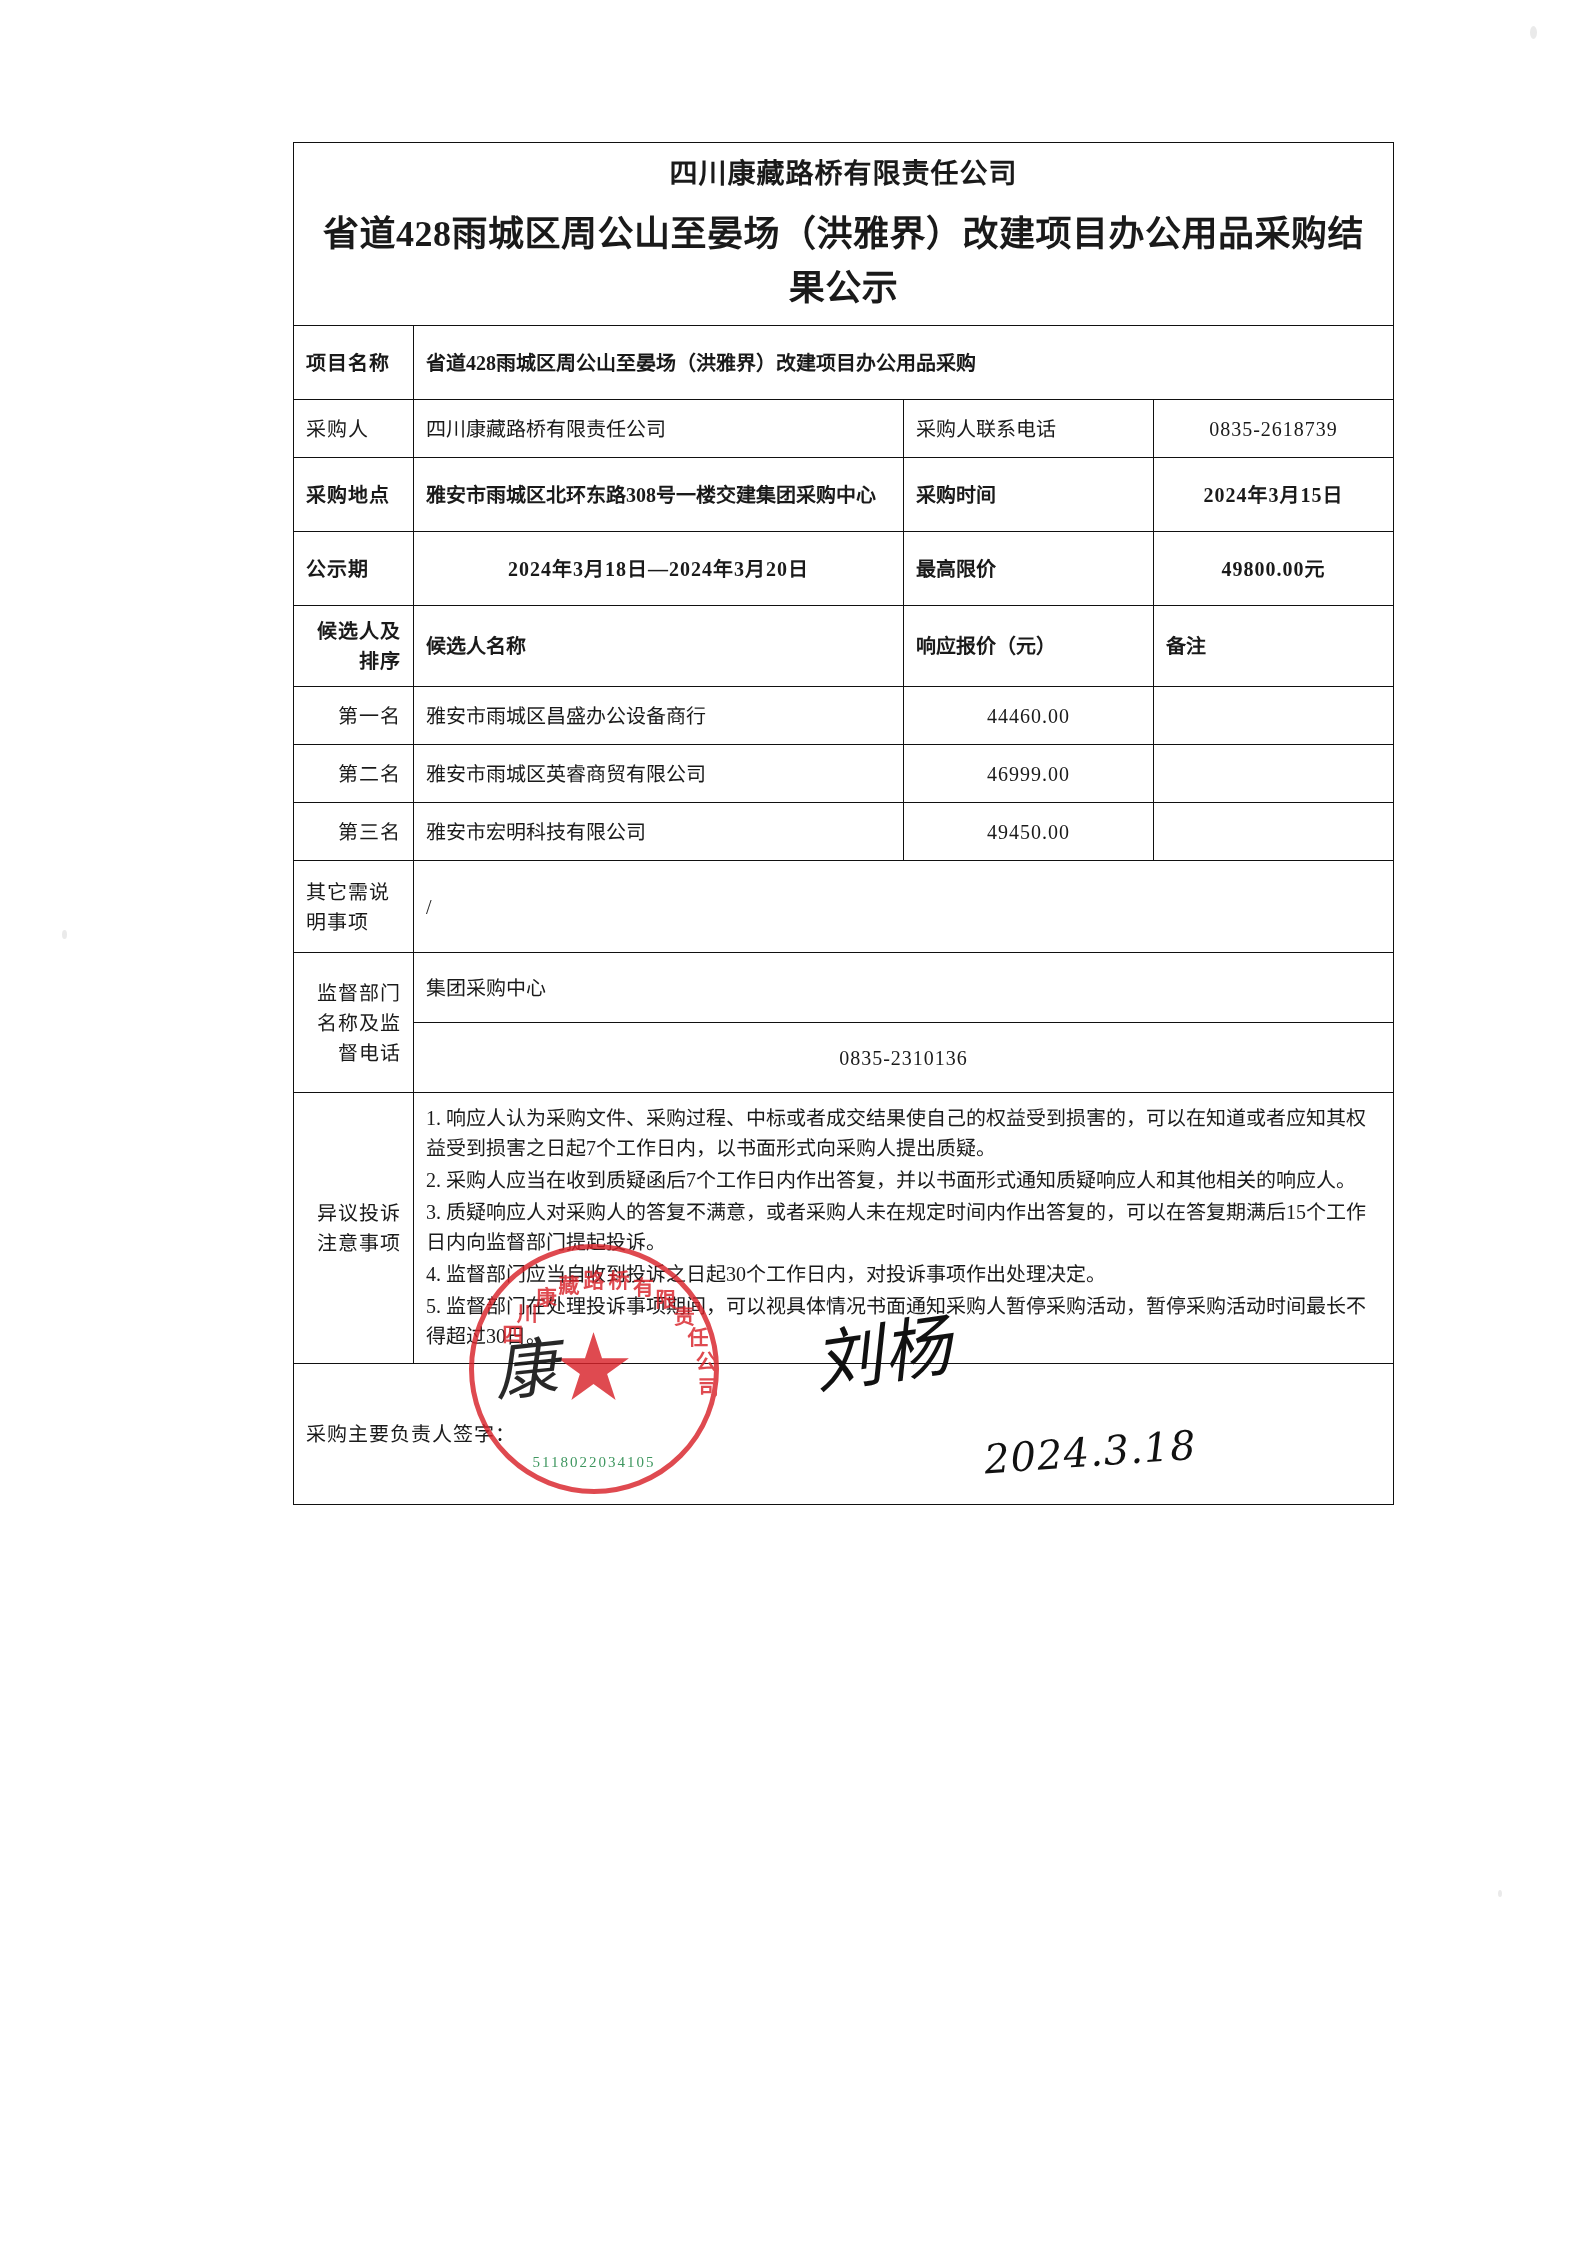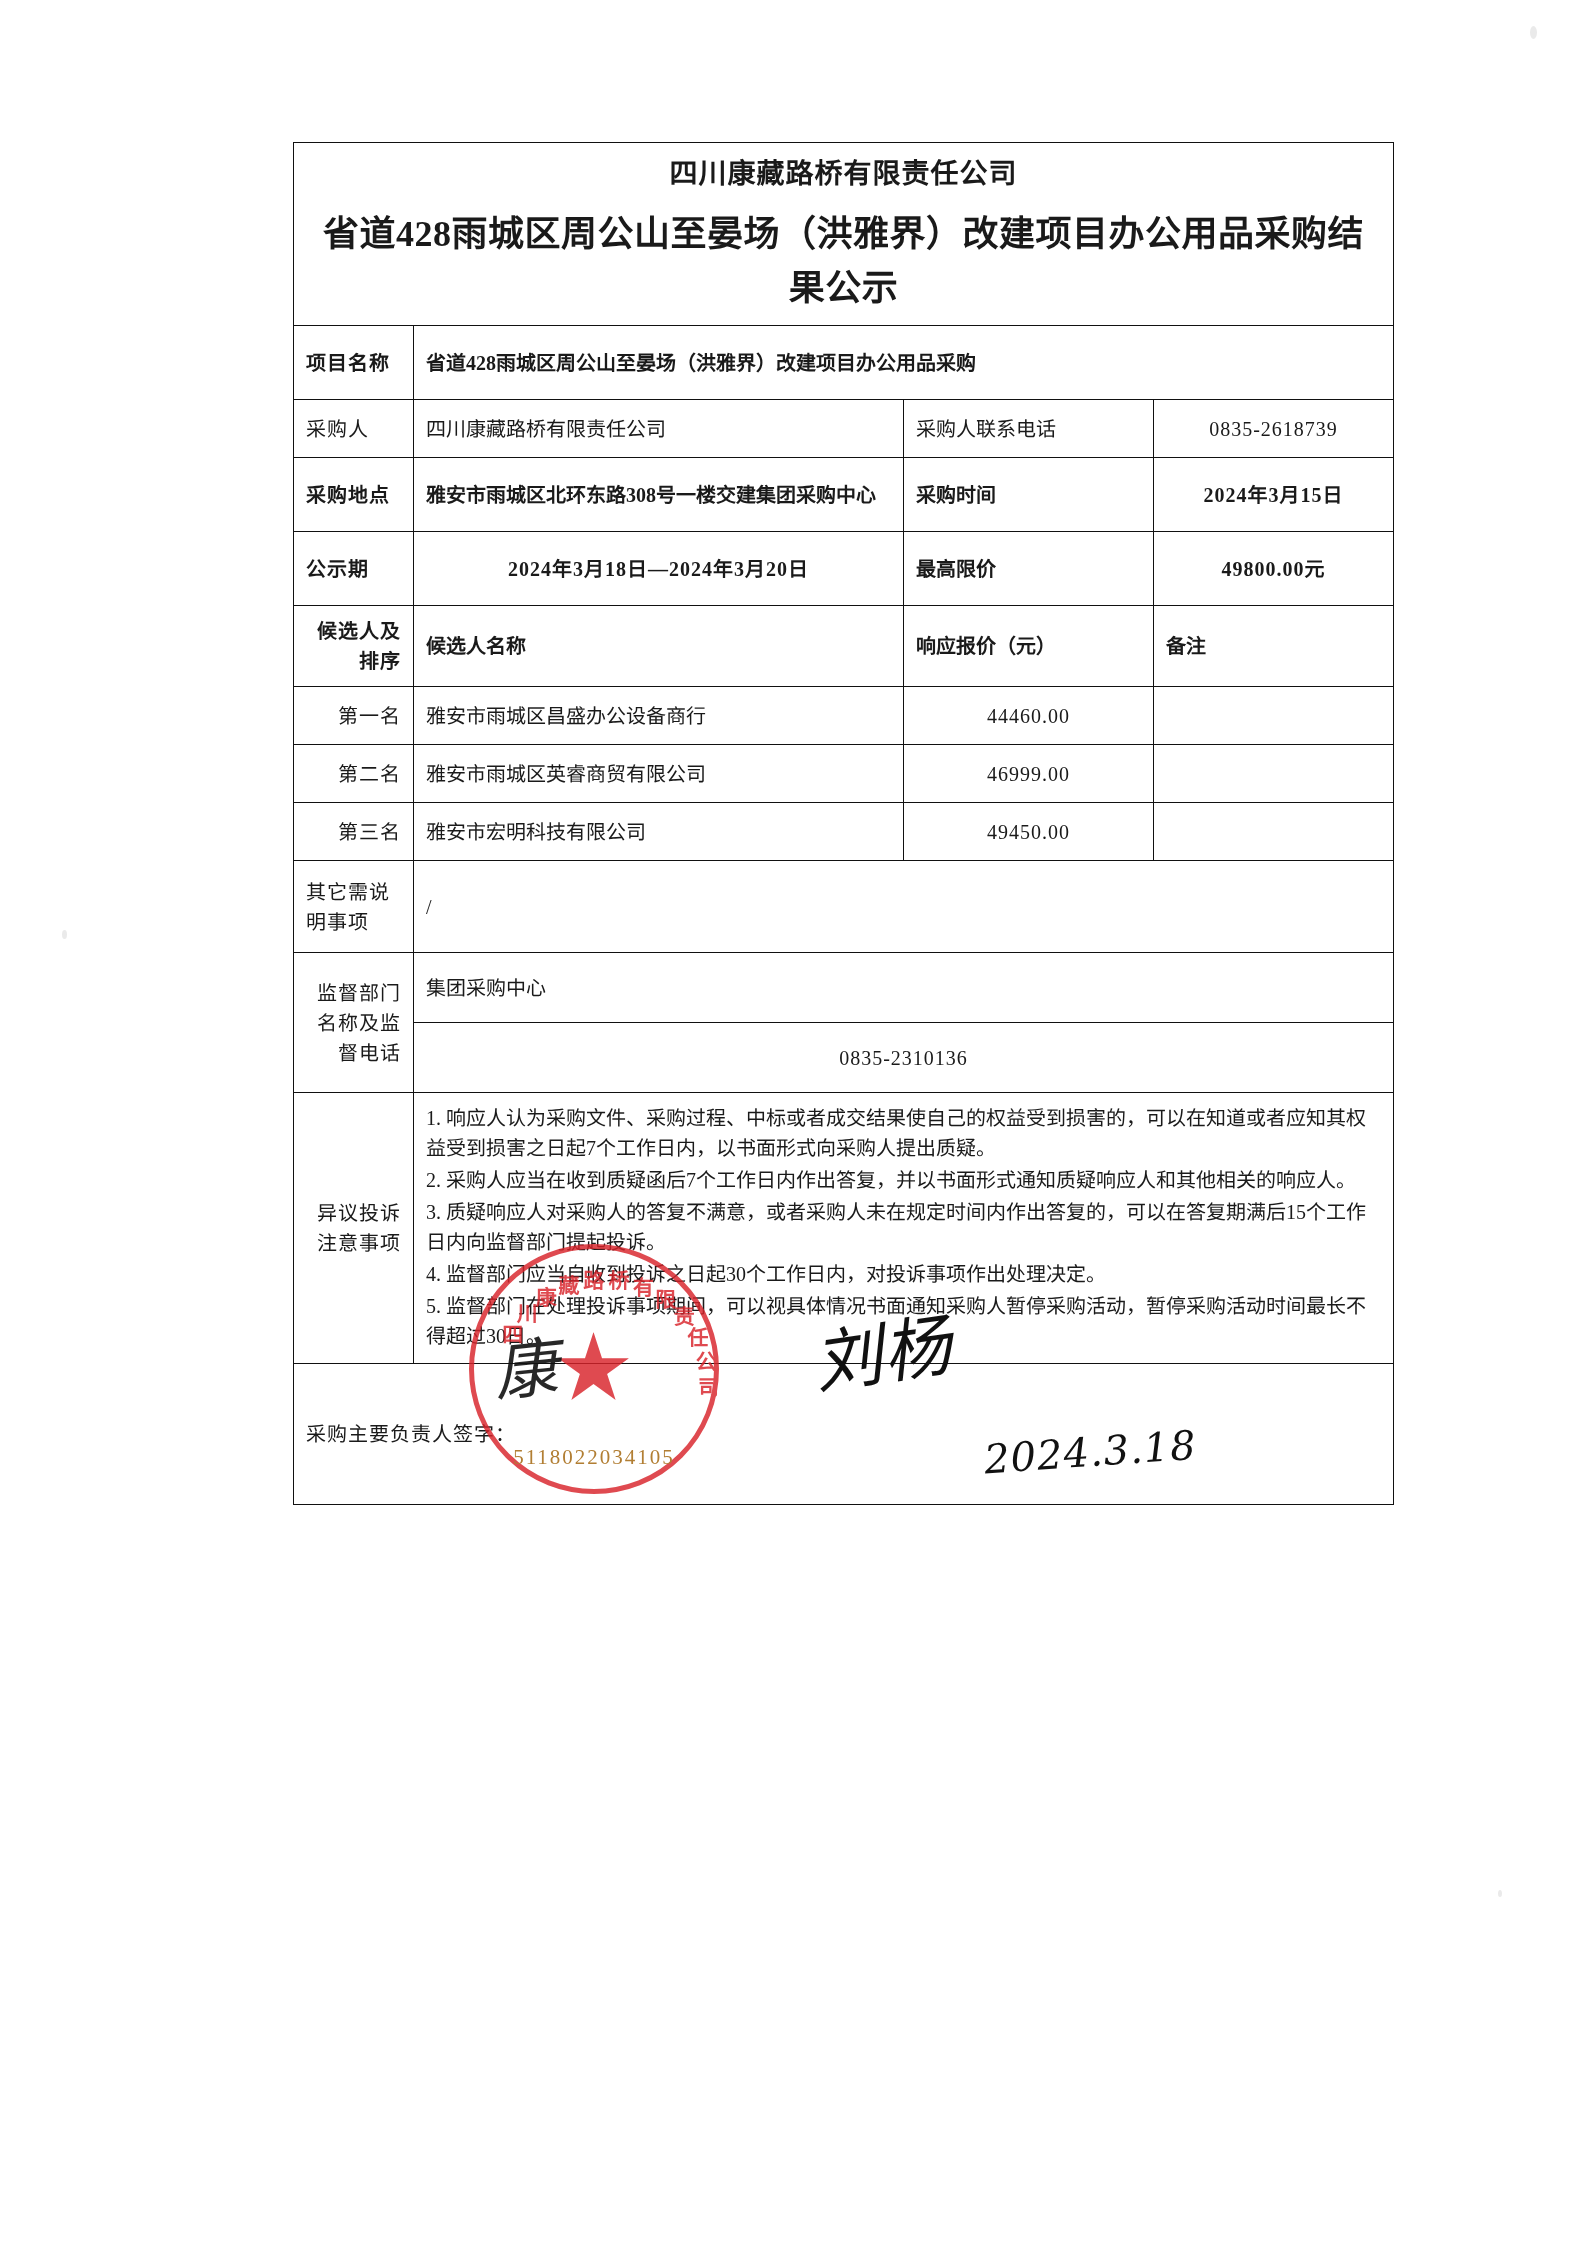--- a/index.html
+++ b/index.html
@@ -155,22 +155,22 @@
     color: #d8232a;
     font-weight: bold;
     transform-origin: 0 0;
     white-space: nowrap;
   }
   .seal-bottom {
     position: absolute;
     left: 50%;
     bottom: 16px;
     transform: translateX(-50%);
-    color: #a16207;
-    font-size: 21px;
+    color: #15803d;
+    font-size: 15px;
     letter-spacing: 2px;
   }
 
   
   .hand {
     position: absolute;
     font-family: "DejaVu Serif", serif;
     color: #111;
   }
   .sig-1 {

